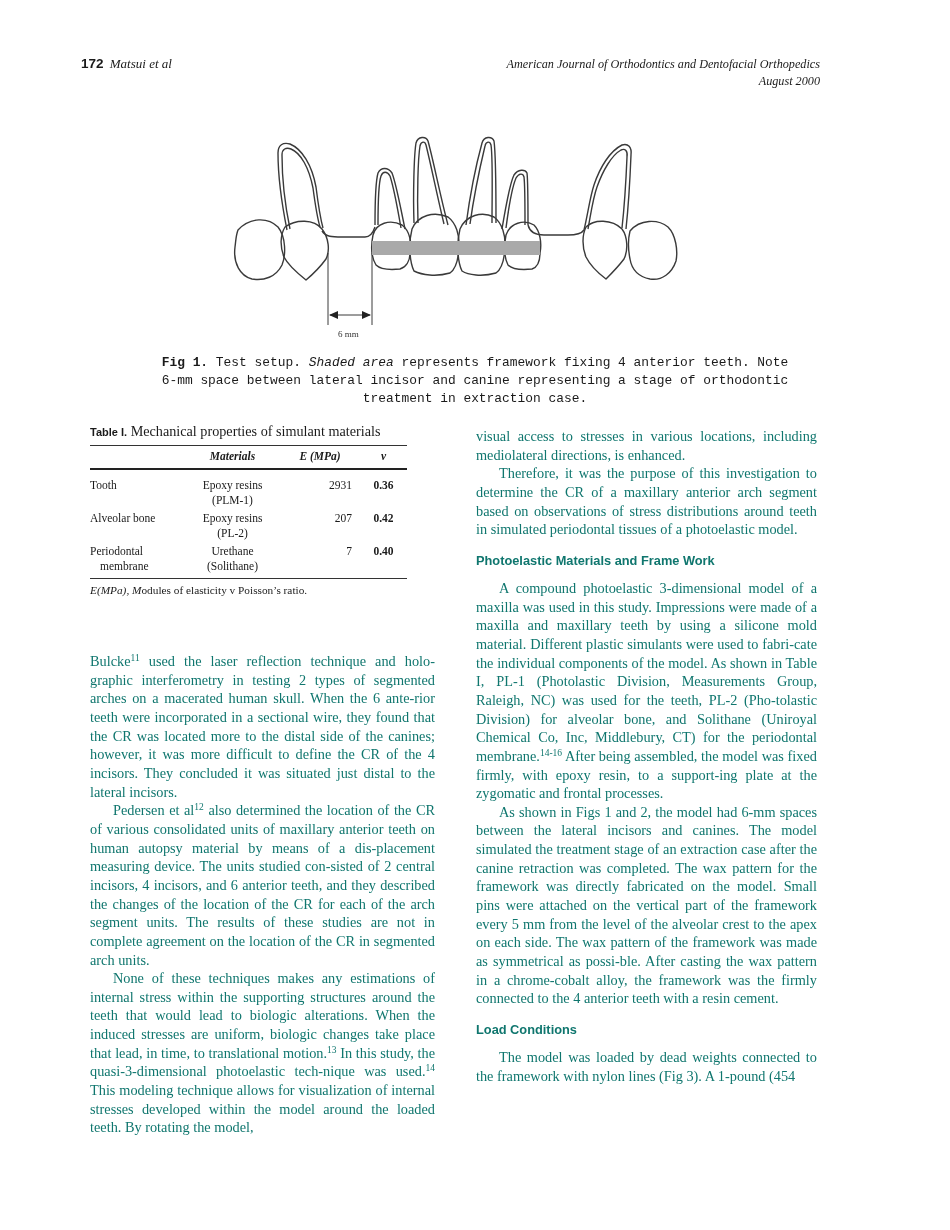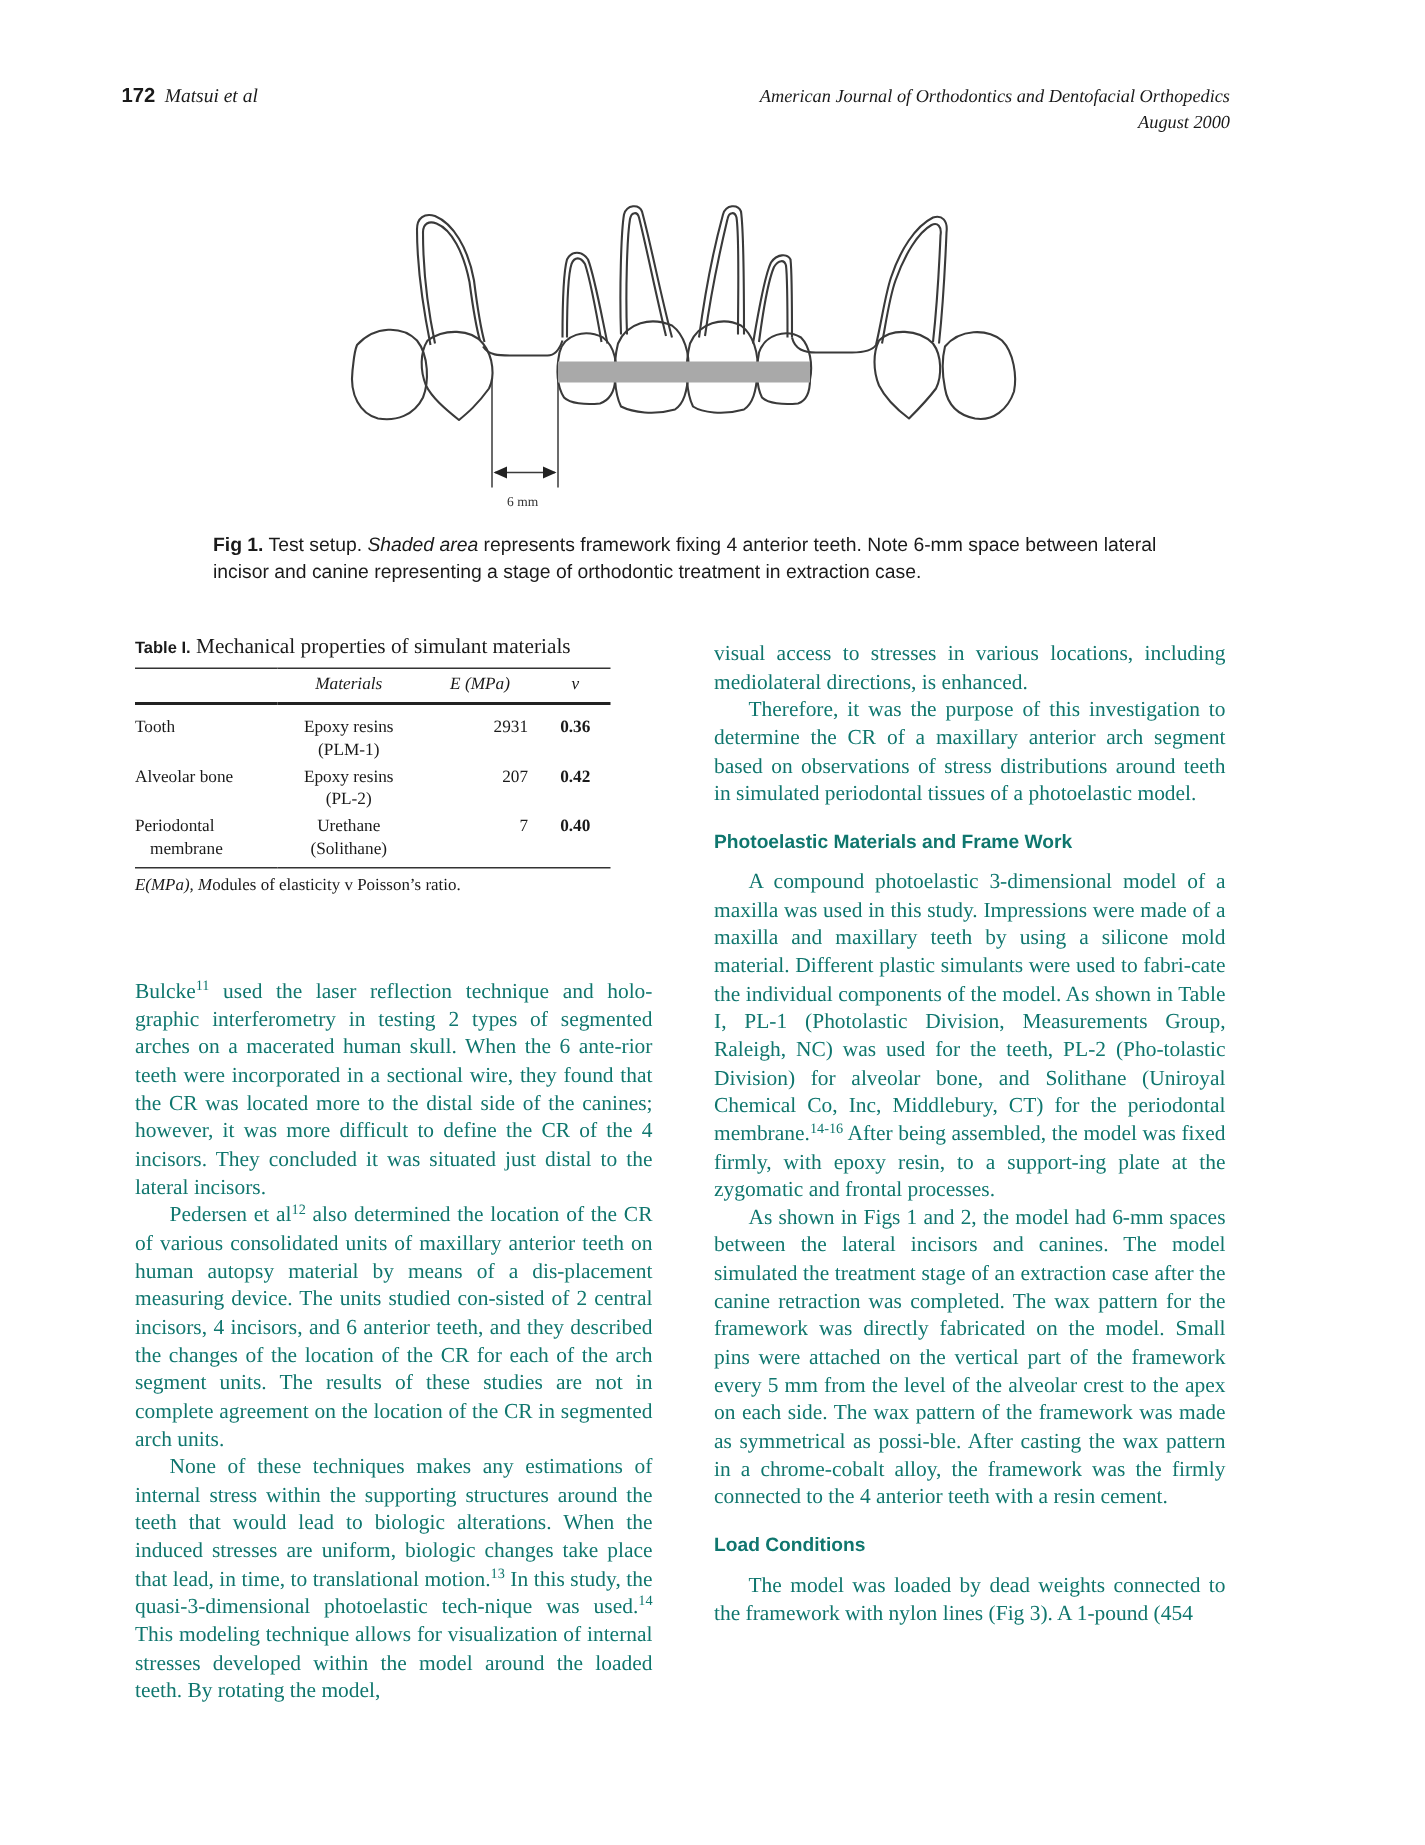--- a/index.html
+++ b/index.html
@@ -6,30 +6,30 @@
   body { width: 950px; height: 1230px; position: relative; overflow: hidden; color: #1a1a1a; }
 
   
   .hdr-left { position: absolute; left: 81px; top: 56px; font-size: 13px; }
   .hdr-left .pg { font-family: "Liberation Sans", sans-serif; font-weight: bold; font-size: 13.5px; }
   .hdr-left .auth { font-family: "Liberation Serif", serif; font-style: italic; margin-left: 3px; }
   .hdr-right { position: absolute; right: 130px; top: 56px; text-align: right; font-family: "Liberation Serif", serif; font-style: italic; font-size: 12.2px; line-height: 17px; }
 
   
   .figure { position: absolute; left: 230px; top: 125px; width: 480px; height: 220px; }
-  .caption { position: absolute; left: 142px; top: 354px; width: 640px; font-family: Liberation Sans, sans-serif; font-size: 12.9px; line-height: 18px; }
+  .caption { position: absolute; left: 155px; top: 354px; width: 640px; font-family: Liberation Mono, monospace; font-size: 12.9px; line-height: 18px; text-align: center; }
   .caption b { font-weight: bold; }
   .caption i { font-style: italic; }
 
   
   .table-wrap { position: absolute; left: 90px; top: 423px; width: 317px; }
   .table-title { font-family: "Liberation Serif", serif; font-size: 14.2px; margin-bottom: 5px; white-space: nowrap; }
   .table-title .lbl { font-family: "Liberation Sans", sans-serif; font-weight: bold; font-size: 11px; }
   table.props { width: 317px; border-collapse: collapse; font-family: "Liberation Serif", serif; font-size: 11.5px; }
-  table.props thead th { font-weight: normal; font-style: italic; padding: 4px 0 6px 0; border-top: 1px solid #333; border-bottom: 2px solid #222; }
+  table.props thead th { font-weight: bold; font-style: italic; padding: 4px 0 6px 0; border-top: 1px solid #333; border-bottom: 2px solid #222; }
   table.props td { padding: 0; line-height: 15px; vertical-align: top; }
   table.props tbody tr:first-child td { padding-top: 8px; }
   table.props tbody tr td { padding-bottom: 3px; }
   table.props tbody tr:last-child td { padding-bottom: 4px; border-bottom: 1px solid #333; }
   .c1 { width: 95px; text-align: left; }
   .c1 .indent { padding-left: 10px; }
   .c2 { width: 95px; text-align: center; }
   .c3 { width: 72px; text-align: right; padding-right: 8px !important; }
   .c4 { text-align: center; font-weight: bold; }
   .table-foot { font-family: "Liberation Serif", serif; font-size: 11.3px; margin-top: 5px; }

